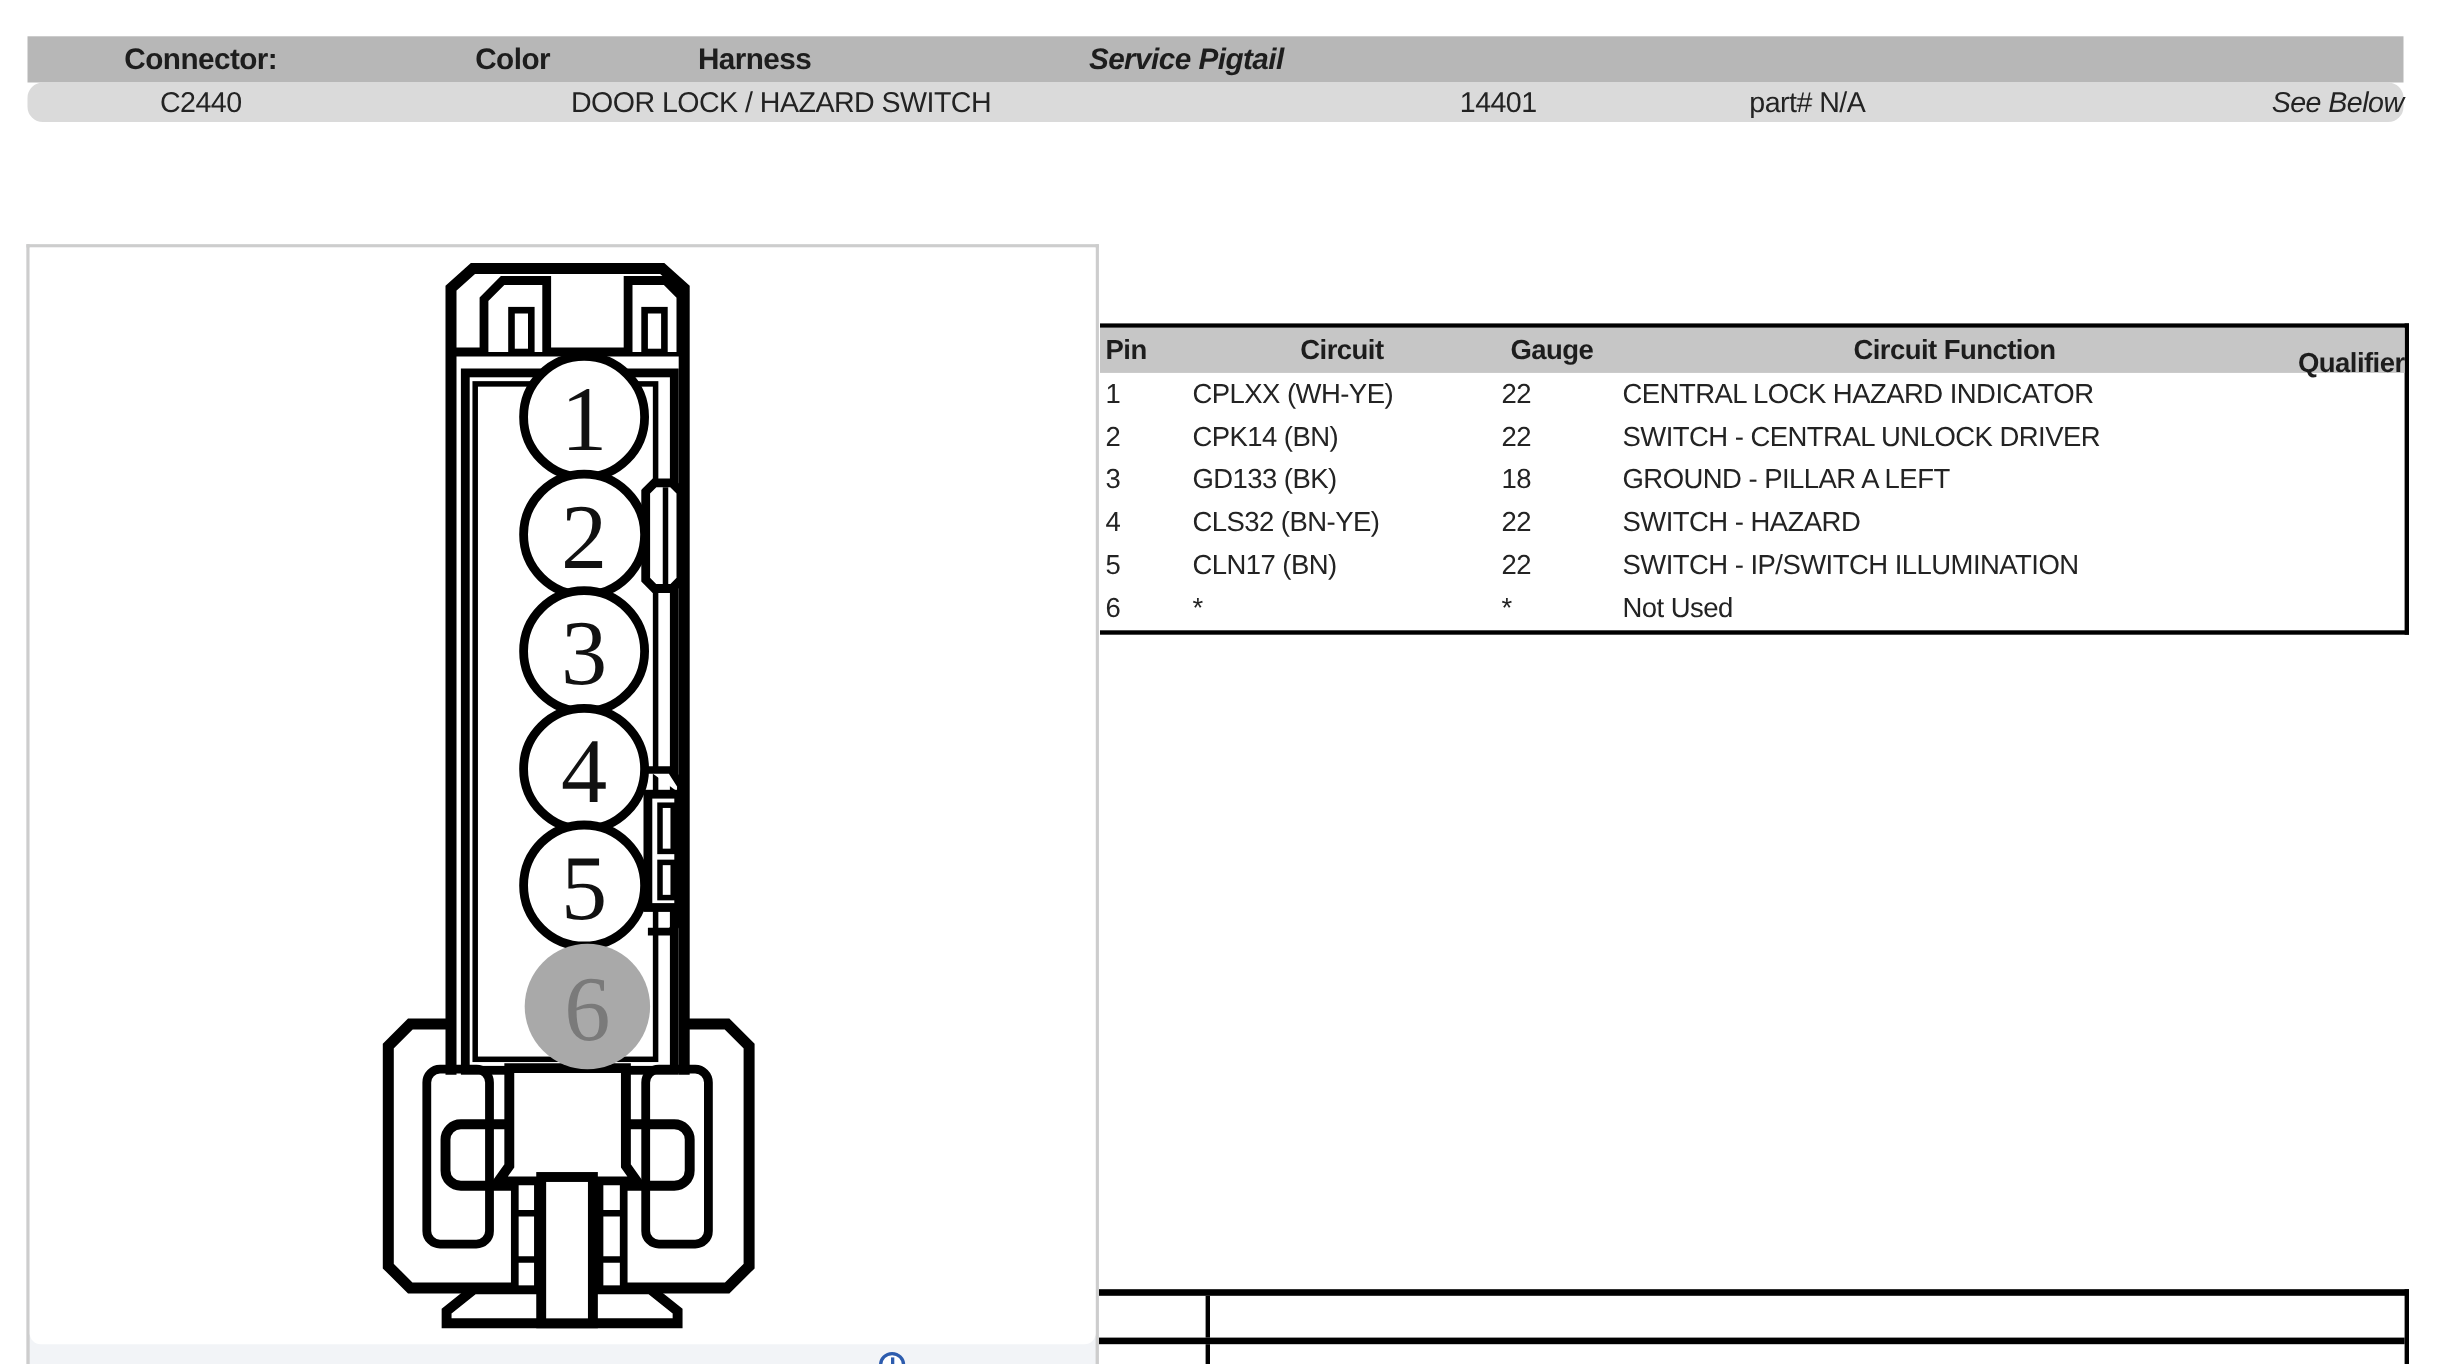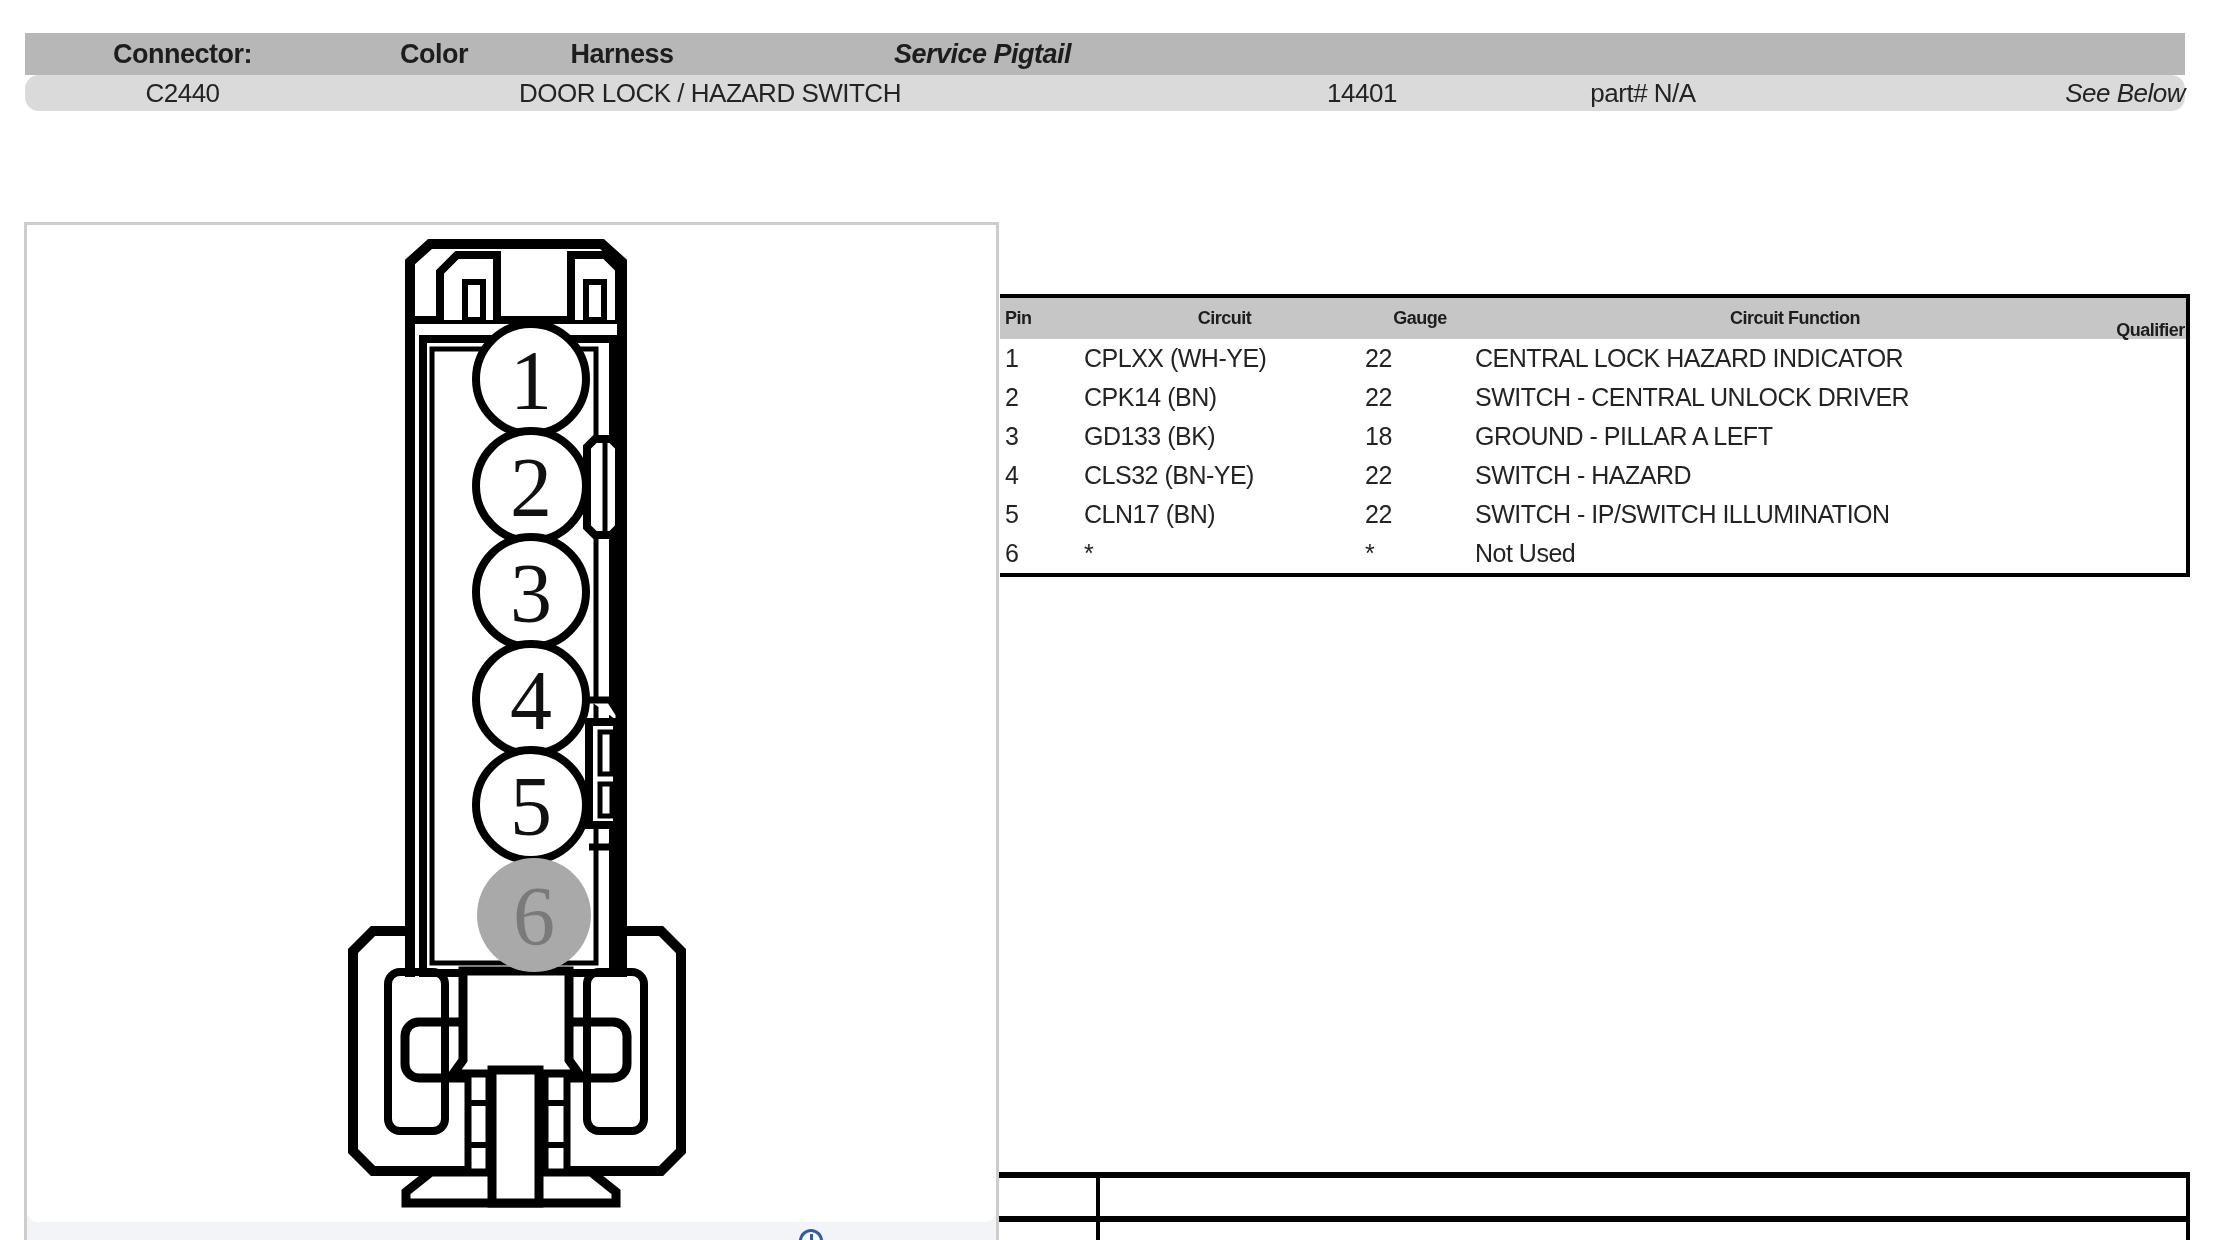--- a/index.html
+++ b/index.html
@@ -2,36 +2,36 @@
 <html><head>
 <meta charset="utf-8">
 <style>
   * { margin:0; padding:0; box-sizing:border-box; }
   html,body { width:2220px; height:1240px; overflow:hidden; background:#fff;
               font-family:"Liberation Sans", sans-serif; }
 
   
   .header-table { position:absolute; left:25px; top:33px; width:2160px; letter-spacing:-0.5px; }
   .ht-head { height:42px; background:#b7b7b7; display:flex; align-items:center;
-             font-weight:700; font-size:27px; color:#1d1d1d; }
+             font-weight:700; font-size:27px; color:#1d1d1d;gap:32px; }
   .ht-data { height:36px; background:#dadada; display:flex; align-items:center;
              font-size:26px; color:#232323;border-radius:14px; }
   .ht-c1 { width:315px; text-align:center; }
   .ht-c2 { width:740px; text-align:center; }
   .ht-c3 { width:188px; text-align:center; }
   .ht-c4 { width:188px; text-align:center; }
   .ht-c5 { width:374px; text-align:center; }
   .ht-c6 { width:355px; text-align:right;font-style:italic; }
 
   
   .pin-table { position:absolute; left:1000px; top:294px; width:1190px;
                border-top:4px solid #000; border-right:4px solid #000; border-bottom:4px solid #000;
                letter-spacing:-0.5px; background:#fff; z-index:2; }
   .pt-head { height:41px; background:#c6c6c6; display:flex; align-items:center;
-             font-weight:700; font-size:18px; color:#1d1d1d; }
+             font-weight:700; font-size:25px; color:#1d1d1d; }
   .pt-row  { height:39px; display:flex; align-items:center; font-size:25px; color:#232323; }
   .pt-pin      { width:55px;  padding-left:5px; }
   .pt-circuit  { width:281px;margin-left:29px; }
   .pt-gauge    { width:110px; }
   .pt-function { width:640px; }
   .pt-qual     { flex:1;margin-top:24px; }
   .pt-head .pt-circuit, .pt-head .pt-gauge, .pt-head .pt-function, .pt-head .pt-qual { text-align:center; }
 
   
   .viewer { position:absolute; left:24px; top:222px; width:975px; height:1018px;

